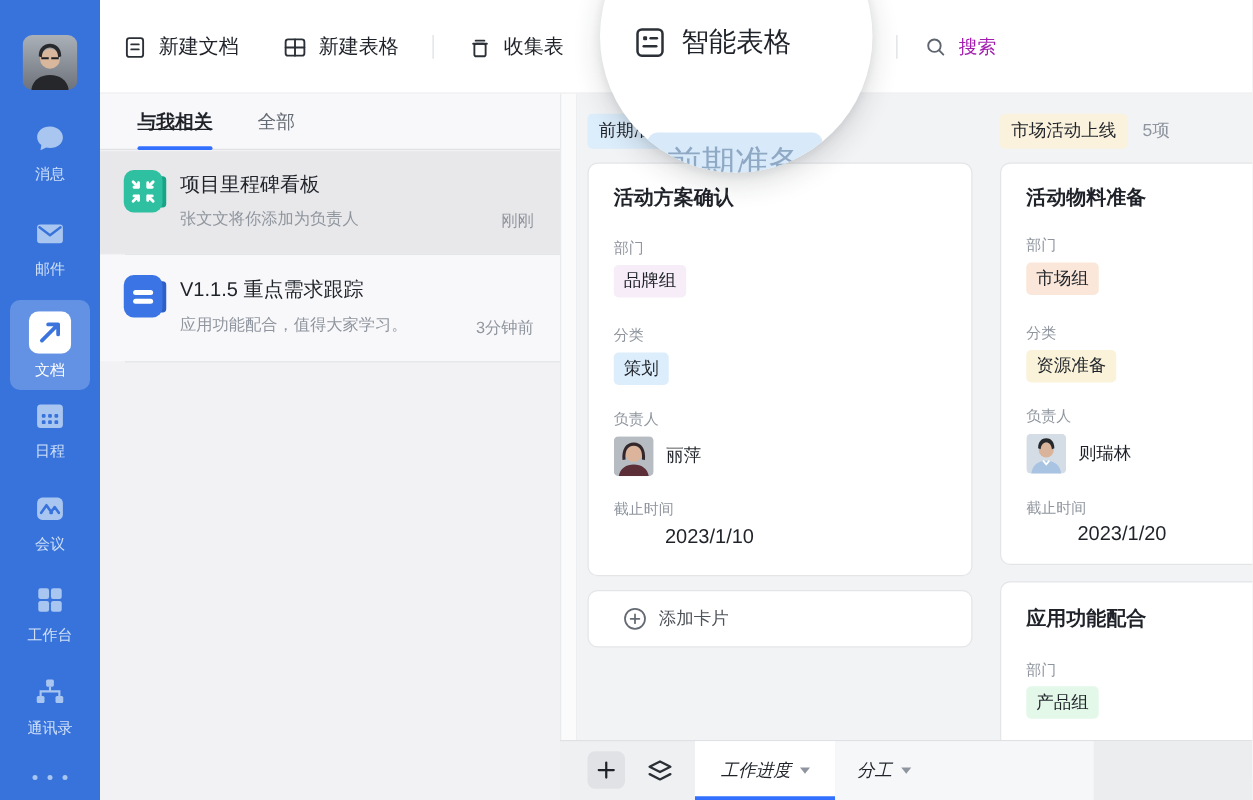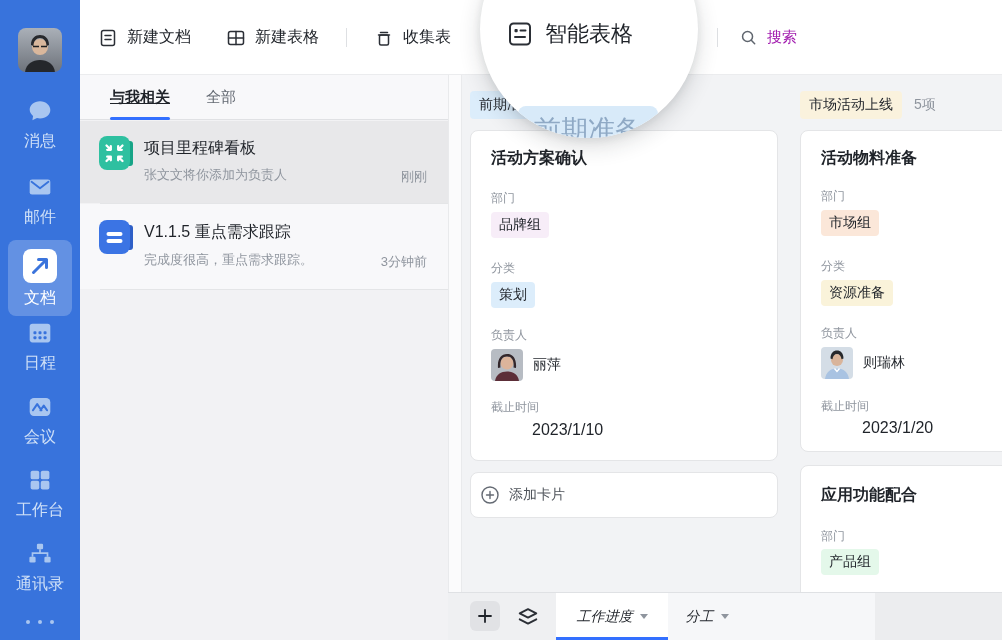--- a/index.html
+++ b/index.html
@@ -4,21 +4,21 @@
 <style>
   html,body{margin:0;padding:0;background:#e9eaec;}
   .app{position:relative;width:1002px;height:640px;background:#fff;overflow:hidden;
        font-family:"Liberation Sans","DejaVu Sans",sans-serif;color:#1F2329;}
   .app *{box-sizing:border-box;}
 
   
   .sidebar{position:absolute;left:0;top:0;width:80px;height:640px;background:#3873DC;z-index:5;}
   .avatar-main{position:absolute;left:18px;top:28px;width:44px;height:44px;border-radius:8px;overflow:hidden;cursor:pointer;}
   .nav-item{position:absolute;left:0;width:80px;display:flex;flex-direction:column;align-items:center;gap:7px;cursor:pointer;}
-  .nav-item .nav-label{font-size:16px;color:#CFE0F7;line-height:1;}
+  .nav-item .nav-label{font-size:12px;color:#CFE0F7;line-height:1;}
   .nav-item.active{left:8px;width:64px;padding:9px 0 10px;border-radius:8px;background:rgba(255,255,255,.22);}
   .nav-item.active .nav-label{color:#fff;}
   .nav-icon{display:block;height:30px;}
   .nav-more{position:absolute;left:0;top:618px;width:80px;display:flex;justify-content:center;cursor:pointer;}
 
   
   .topbar{position:absolute;left:80px;top:0;width:922px;height:75px;background:#fff;border-bottom:1px solid #EBECEE;}
   .tb-btn{position:absolute;top:0;height:75px;display:flex;align-items:center;gap:9px;font-size:16px;color:#1F2329;cursor:pointer;white-space:nowrap;}
   .tb-sep{position:absolute;top:28px;width:1px;height:19px;background:#DEE0E3;}
   .tb-search{color:#a21caf;font-size:15px;}
@@ -51,21 +51,21 @@
   .c-title{position:absolute;left:20px;font-size:16px;font-weight:bold;color:#1F2329;white-space:nowrap;}
   .fl{position:absolute;left:20px;font-size:12px;color:#8F959E;white-space:nowrap;font-family:Liberation Mono, monospace;}
   .fb{position:absolute;left:20px;height:26px;display:inline-flex;align-items:center;padding:0 8px;border-radius:4px;font-size:14px;color:#1F2329;white-space:nowrap;}
   .prow{position:absolute;left:20px;display:flex;align-items:center;gap:10px;}
   .prow .pavatar{width:32px;height:32px;border-radius:4px;overflow:hidden;}
   .prow .pname{font-size:14px;color:#1F2329;white-space:nowrap;}
   .fdate{position:absolute;left:20px;font-size:16px;color:#1F2329;white-space:nowrap;margin-left:41px;}
   .bg-blue{background:#DCEDFB;} .bg-cream{background:#FAF2DD;} .bg-pink{background:#F7EDF8;}
   .bg-peach{background:#FBE7D9;} .bg-yellow{background:#FAF3DA;} .bg-green{background:#E4F8EA;}
   .addcard{position:absolute;left:8px;top:397px;width:308px;height:46px;background:#fff;border:1px solid #E4E5E7;border-radius:8px;
-           display:flex;align-items:center;gap:10px;padding-left:10px;font-size:14px;color:#4E535A;cursor:pointer;}
+           display:flex;align-items:center;gap:10px;padding-left:28px;font-size:14px;color:#4E535A;cursor:pointer;}
 
   
   .bbar{position:absolute;left:448px;top:592px;width:554px;height:48px;background:#EFF0F2;border-top:1px solid #DFE1E4;z-index:15;font-style:italic;}
   .bbar-strip{position:absolute;left:108px;top:0;width:319px;height:47px;background:#F6F7F9;}
   .bbar-right{position:absolute;left:427px;top:0;width:127px;height:47px;background:#ECEDEF;}
   .plus-btn{position:absolute;left:22px;top:8px;width:30px;height:30px;border-radius:6px;background:#E1E2E5;
             display:flex;align-items:center;justify-content:center;cursor:pointer;}
   .layers-btn{position:absolute;left:66px;top:10px;width:28px;height:28px;display:flex;align-items:center;justify-content:center;cursor:pointer;}
   .vtab{position:absolute;top:0;height:47px;display:flex;align-items:center;justify-content:center;gap:7px;
         font-size:14px;color:#1F2329;cursor:pointer;}
@@ -235,21 +235,21 @@
     <div class="p-div" style="top:128px"></div>
 
     <div class="p-item plain" style="top:129px;height:85px">
       <svg class="p-ico" style="top:15px" width="36" height="36" viewBox="0 0 36 36">
         <rect x="28" y="6" width="7" height="25" rx="3" fill="#2E5FC7"></rect>
         <rect x="1" y="1" width="31" height="34" rx="8" fill="#3B74E4"></rect>
         <rect x="8.5" y="13" width="16" height="4" rx="2" fill="#fff"></rect>
         <rect x="8.5" y="20" width="16" height="4" rx="2" fill="#fff"></rect>
       </svg>
       <span class="p-title" style="top:18px">V1.1.5 重点需求跟踪</span>
-      <span class="p-sub" style="top:47px">完成度很高，重点需求跟踪。</span>
+      <span class="p-sub" style="top:47px">应用功能配合，值得大家学习。</span>
       <span class="p-time" style="top:49px">3分钟前</span>
     </div>
     <div class="p-div" style="top:214px"></div>
   </section>
 
   <div class="gutter"></div>
 
   <section class="board">
 
     <div class="col-head" style="left:8px">

